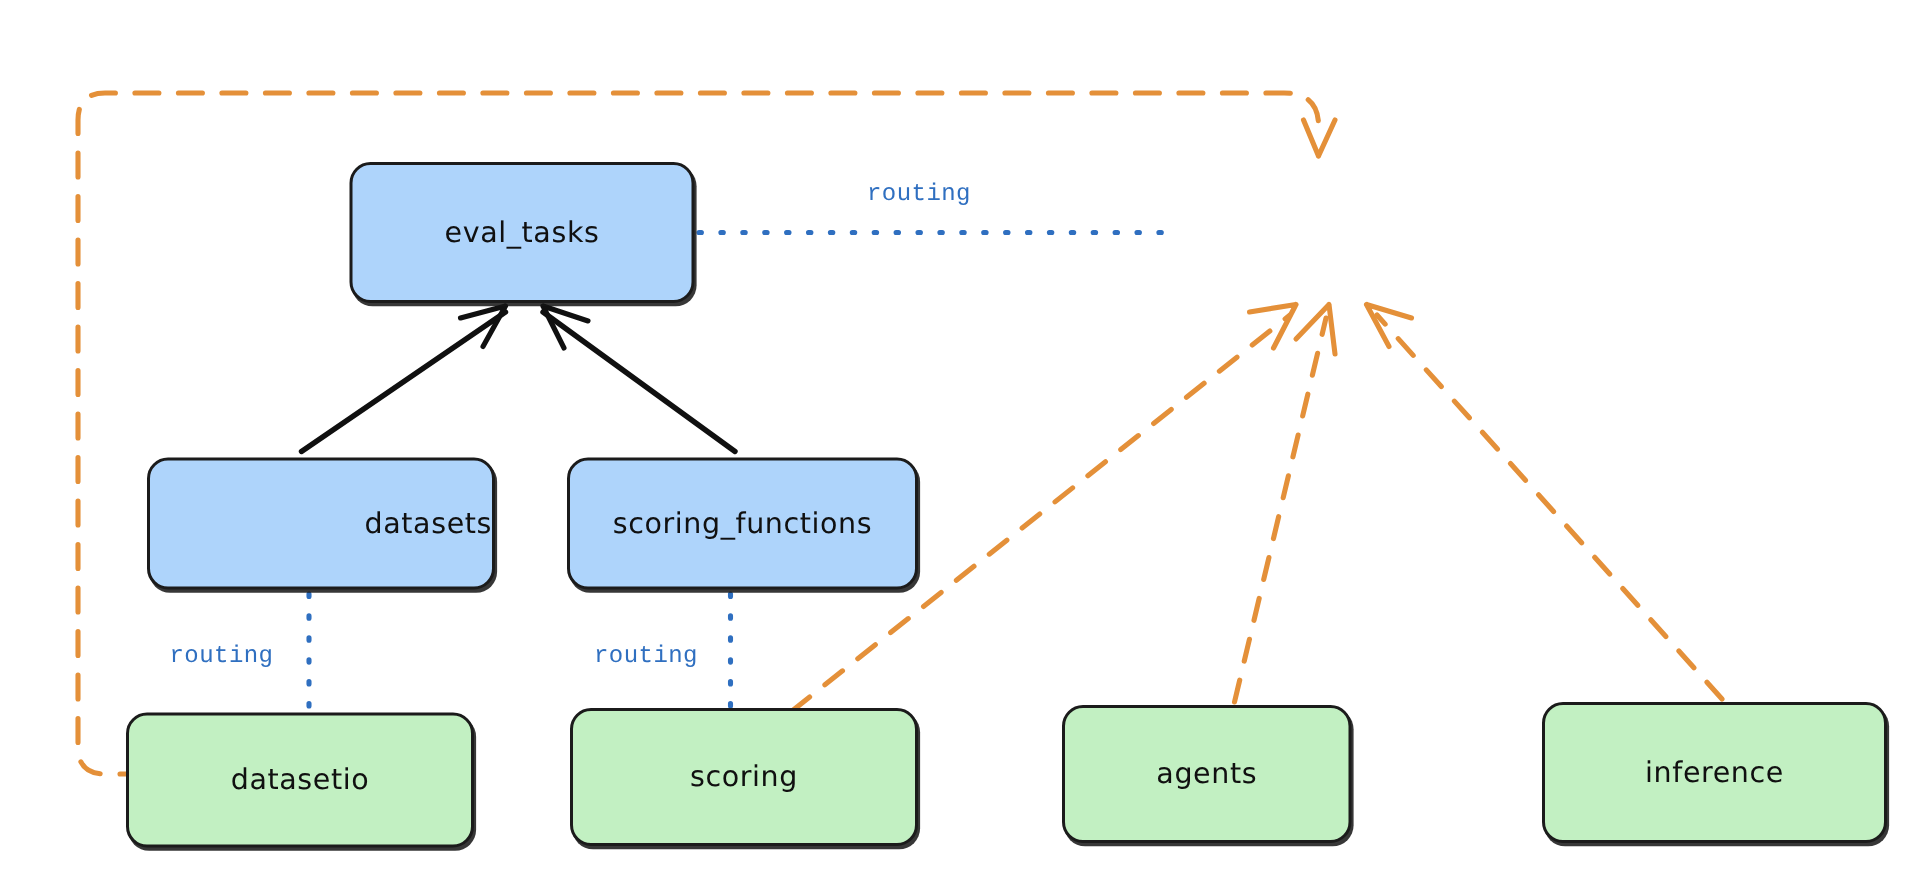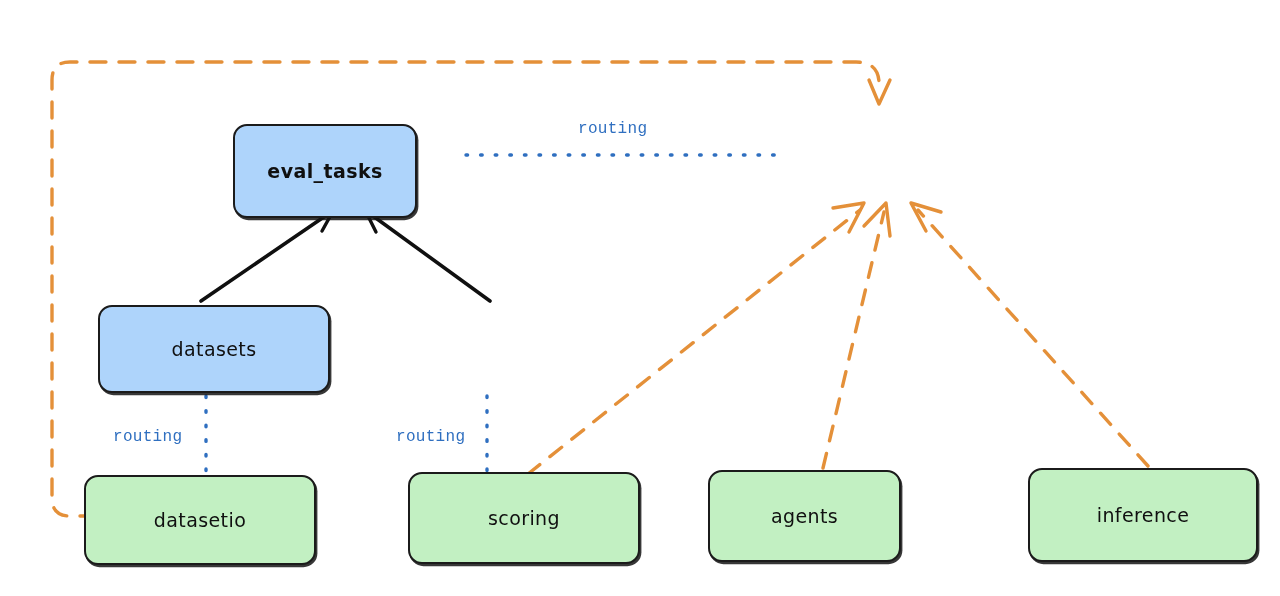--- a/index.html
+++ b/index.html
@@ -61,35 +61,38 @@
       <path d="M 823 468 L 884 212" fill="none" stroke="#e49039" stroke-width="3.4" stroke-dasharray="15 13" stroke-linecap="round"></path>
       <path d="M 886 203 L 864 226 M 886 203 L 890 236" fill="none" stroke="#e49039" stroke-width="3.4" stroke-linecap="round" stroke-linejoin="round"></path>
     </g>
 
     <g>
       <path d="M 1148 466 L 918 210" fill="none" stroke="#e49039" stroke-width="3.4" stroke-dasharray="15 13" stroke-linecap="round"></path>
       <path d="M 911 203 L 941 212 M 911 203 L 926 231" fill="none" stroke="#e49039" stroke-width="3.4" stroke-linecap="round" stroke-linejoin="round"></path>
     </g>
   </svg>
 
-  <div class="node blue" style="left:233px;top:124px;width:184px;height:94px;font-weight:bold;">
+  <div class="node blue" style="left:233px;top:108px;width:230px;height:94px;">
     <span>eval_tasks</span>
   </div>
 
 
-  <div class="node blue" style="left:98px;top:305px;width:232px;height:88px;">
+  <div class="node blue" style="left:98px;top:305px;width:232px;height:88px;justify-content:flex-end;">
     <span>datasets</span>
   </div>
 
+  <div class="node blue" style="left:378px;top:305px;width:234px;height:88px;">
+    <span>scoring_functions</span>
+  </div>
 
   <div class="node green" style="left:84px;top:475px;width:232px;height:90px;">
     <span>datasetio</span>
   </div>
 
-  <div class="node green" style="left:380px;top:472px;width:232px;height:92px;margin-left:28px;">
+  <div class="node green" style="left:380px;top:472px;width:232px;height:92px;">
     <span>scoring</span>
   </div>
 
   <div class="node green" style="left:708px;top:470px;width:193px;height:92px;">
     <span>agents</span>
   </div>
 
   <div class="node green" style="left:1028px;top:468px;width:230px;height:94px;">
     <span>inference</span>
   </div>

